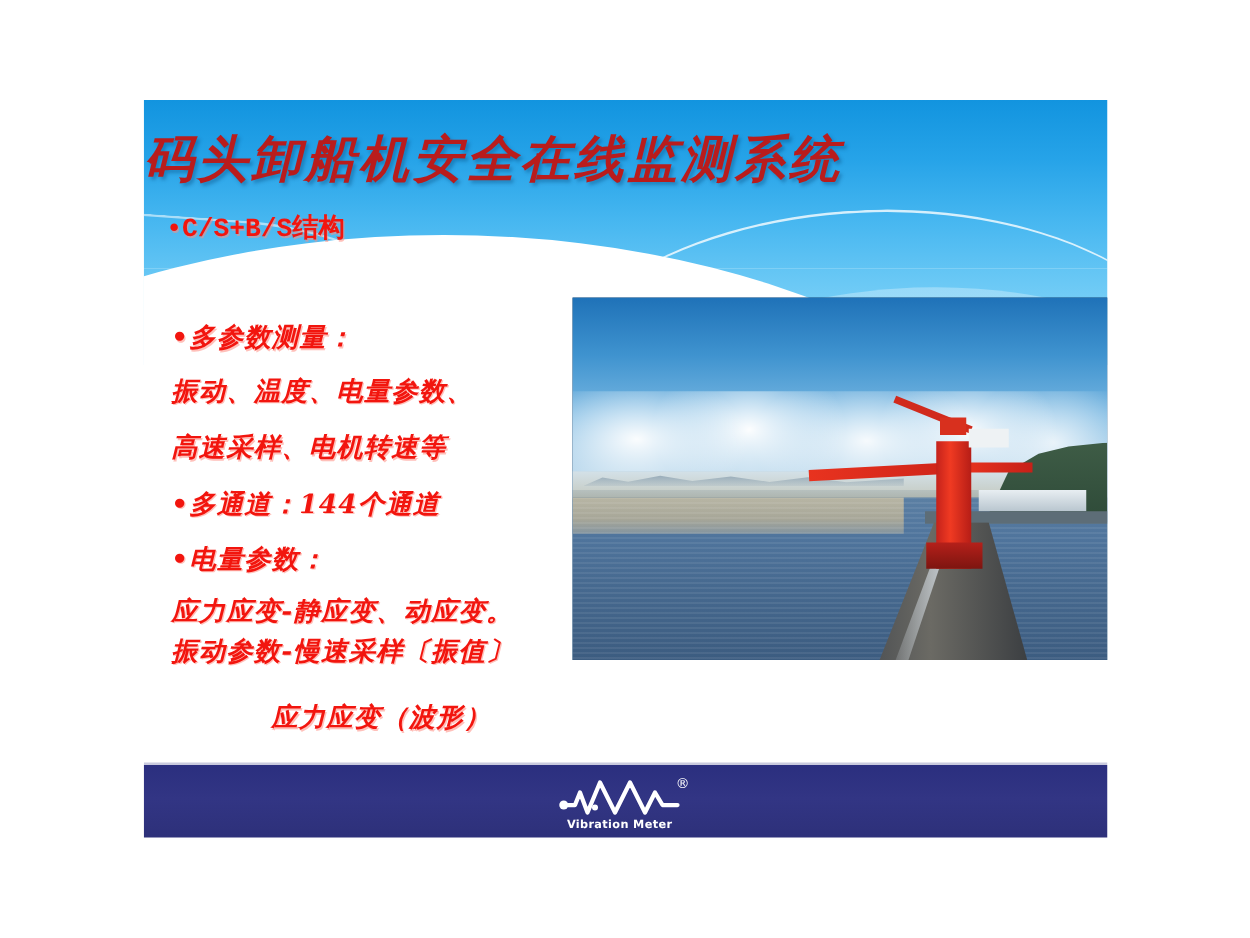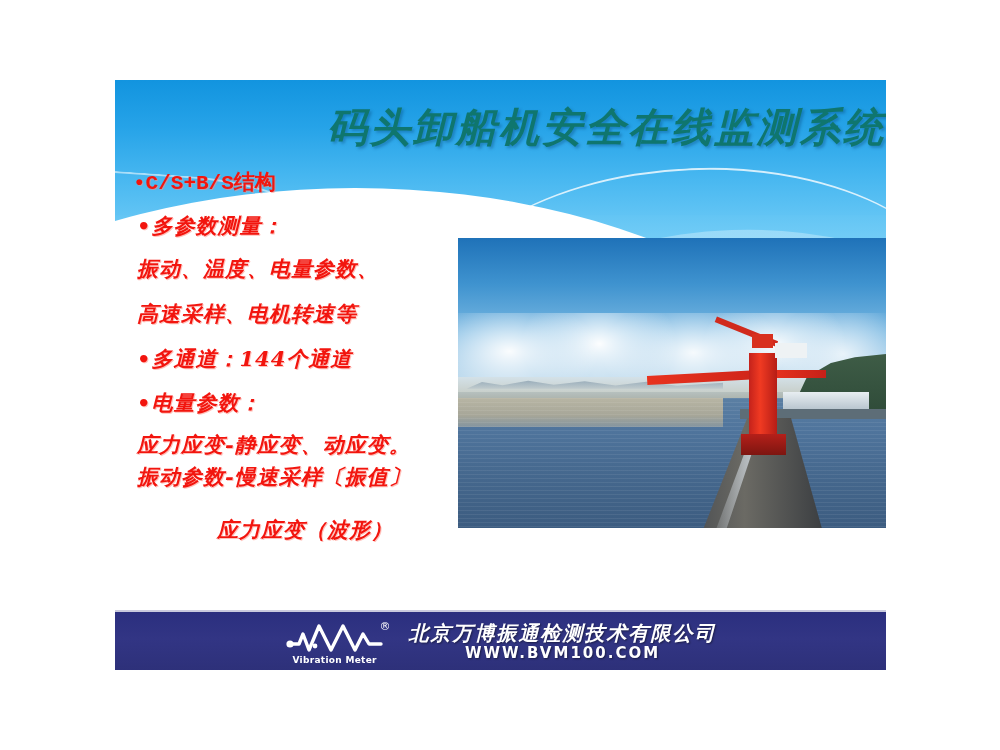--- a/index.html
+++ b/index.html
@@ -88,22 +88,22 @@
     border-radius: 50% 50% 0 0 / 70% 70% 0 0;
     transform: rotate(-2deg);
   }
 
   
   .slide-title {
     position: absolute;
     left: 0;
     top: 20px;
     width: 771px;
-    text-align: right;
-    color: #0f766e;
+    text-align: left;
+    color: #b91c1c;
     font-family: "DejaVu Serif", "Liberation Serif", serif;
     font-weight: bold;
     font-size: 40px;
     letter-spacing: 3px;
     font-style: italic;
     text-shadow: 2px 2px 3px rgba(0,60,110,0.35);
     white-space: nowrap;
   }
 
   
@@ -118,20 +118,21 @@
     color: #f2150e;
     font-weight: bold;
     font-style: italic;
     white-space: nowrap;
     text-shadow: 1px 1px 0 rgba(255,140,130,0.55);
   }
   .line.cn {
     font-family: "DejaVu Serif", "Liberation Serif", serif;
     font-size: 21px;
     letter-spacing: 1px;
+    margin-top: 44px;
   }
   .line.latin {
     font-family: Liberation Mono, monospace;
     font-size: 21px;
     font-style: normal;
     letter-spacing: 0px;
   }
   .l1 { position:absolute; left: 8px;  top: 0px;   }
   .l2 { position:absolute; left: 12px; top: 44px;  }
   .l3 { position:absolute; left: 12px; top: 87px;  }
@@ -369,21 +370,17 @@
       <div class="logo-wrap">
         <svg width="110" height="36" viewBox="0 0 110 36" aria-hidden="true">
           <path d="M4 24 L14 24 L18 14 L24 30 L34 6 L46 30 L58 6 L70 30 L78 14 L84 24 L96 24" fill="none" stroke="#ffffff" stroke-width="3.4" stroke-linecap="round" stroke-linejoin="round"></path>
           <circle cx="5" cy="24" r="3.6" fill="#ffffff"></circle>
           <circle cx="30" cy="26" r="2.4" fill="#ffffff"></circle>
         </svg>
         <span class="logo-reg">®</span>
         <span class="logo-sub">Vibration Meter</span>
       </div>
 
-      <div class="footer-texts">
-        <div class="company-cn">北京万博振通检测技术有限公司</div>
-        <div class="company-url">WWW.BVM100.COM</div>
-      </div>
 
     </div>
   </div>
 
 </div>
 
 </body></html>

